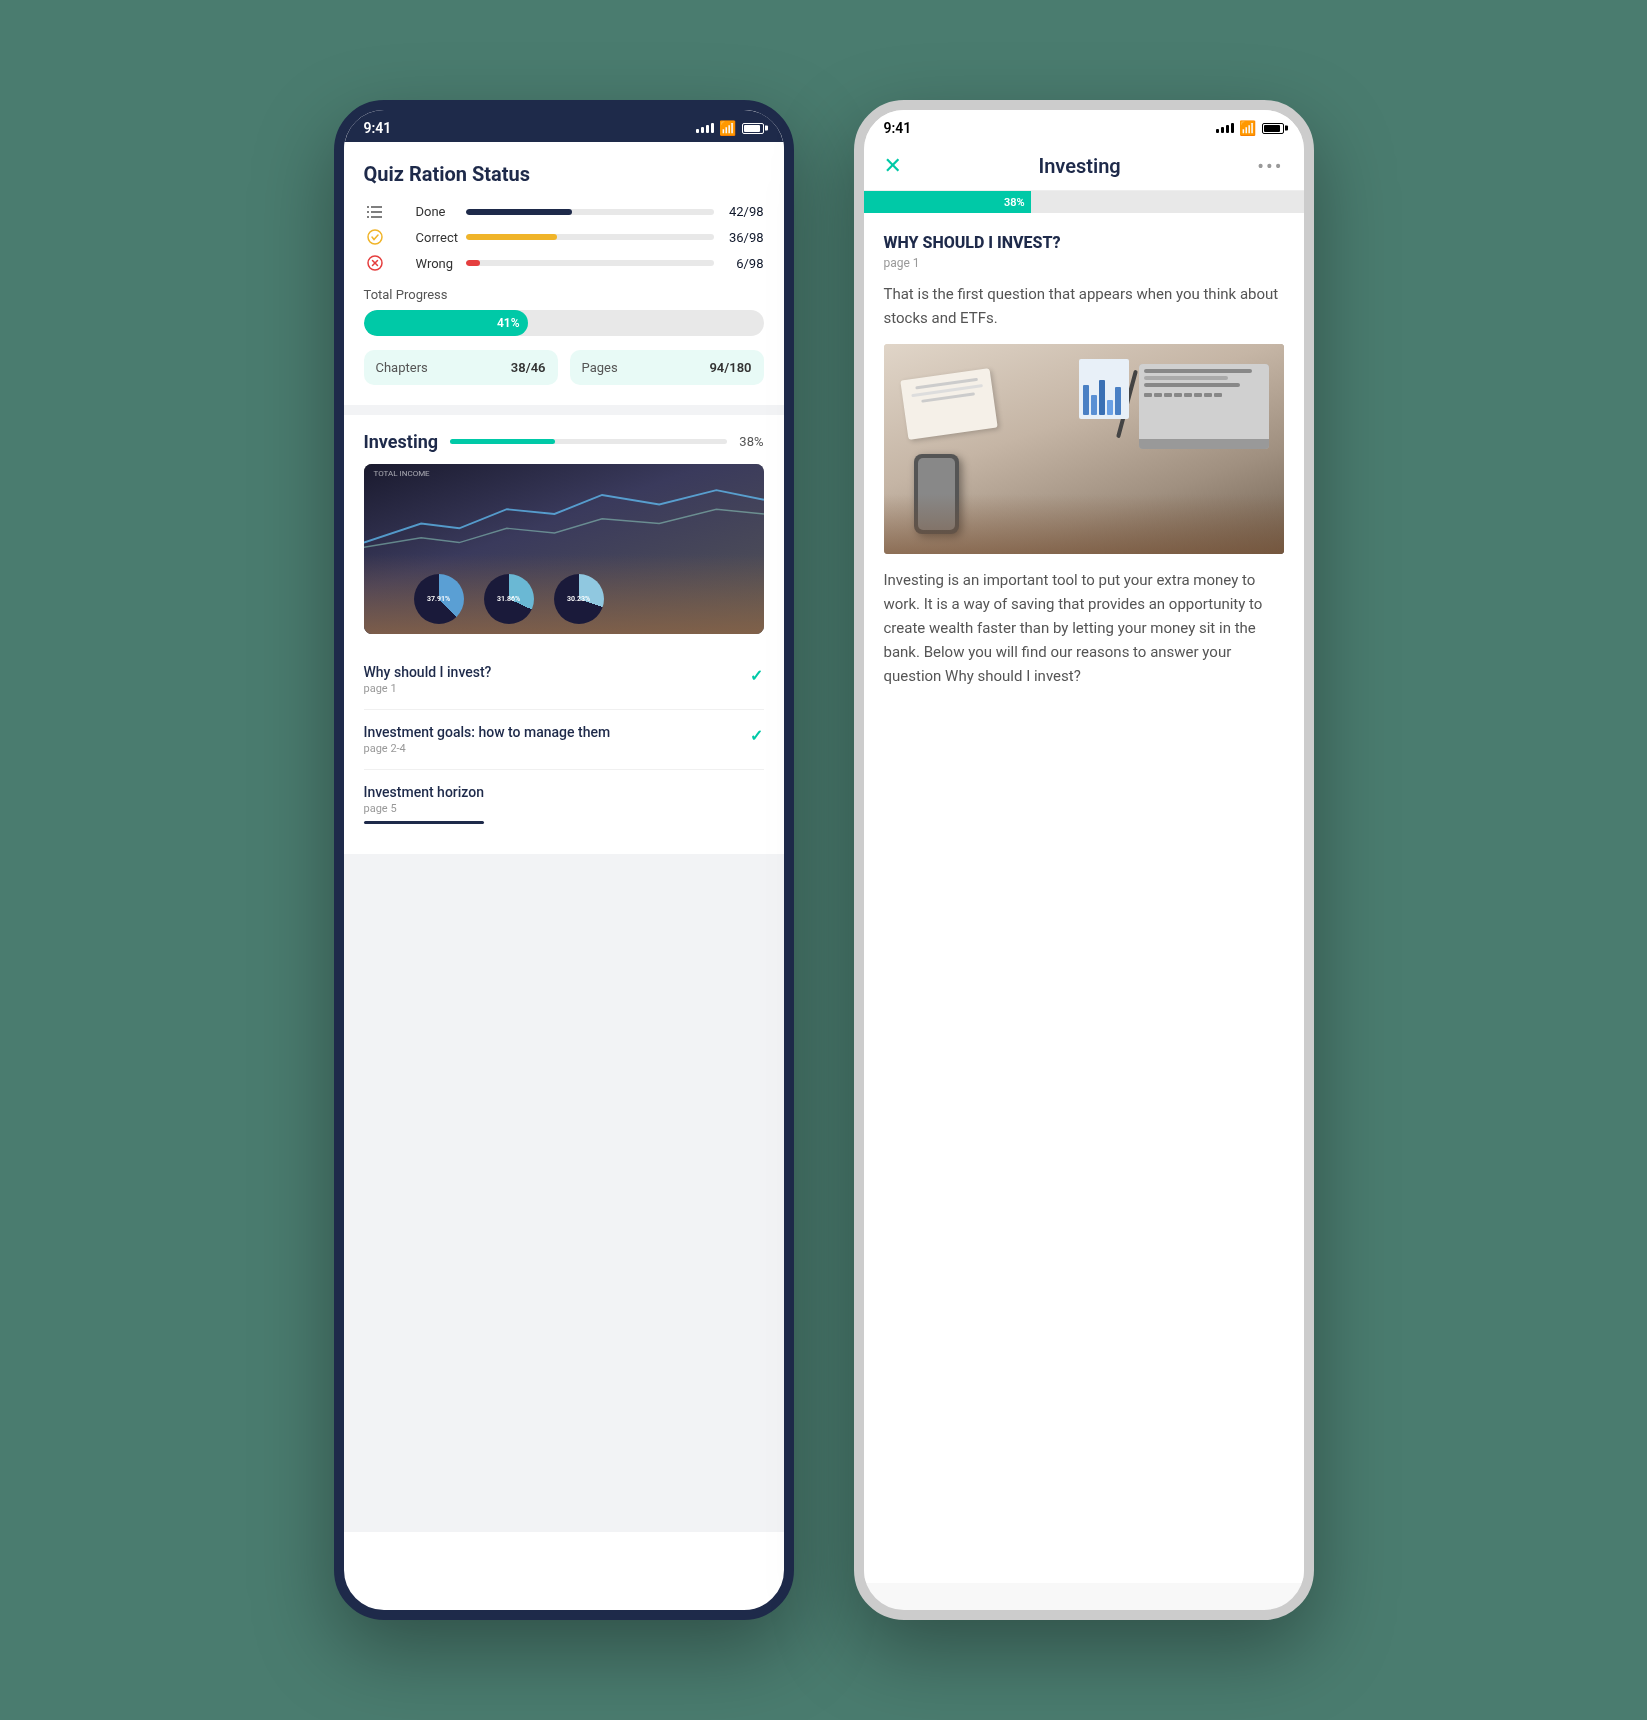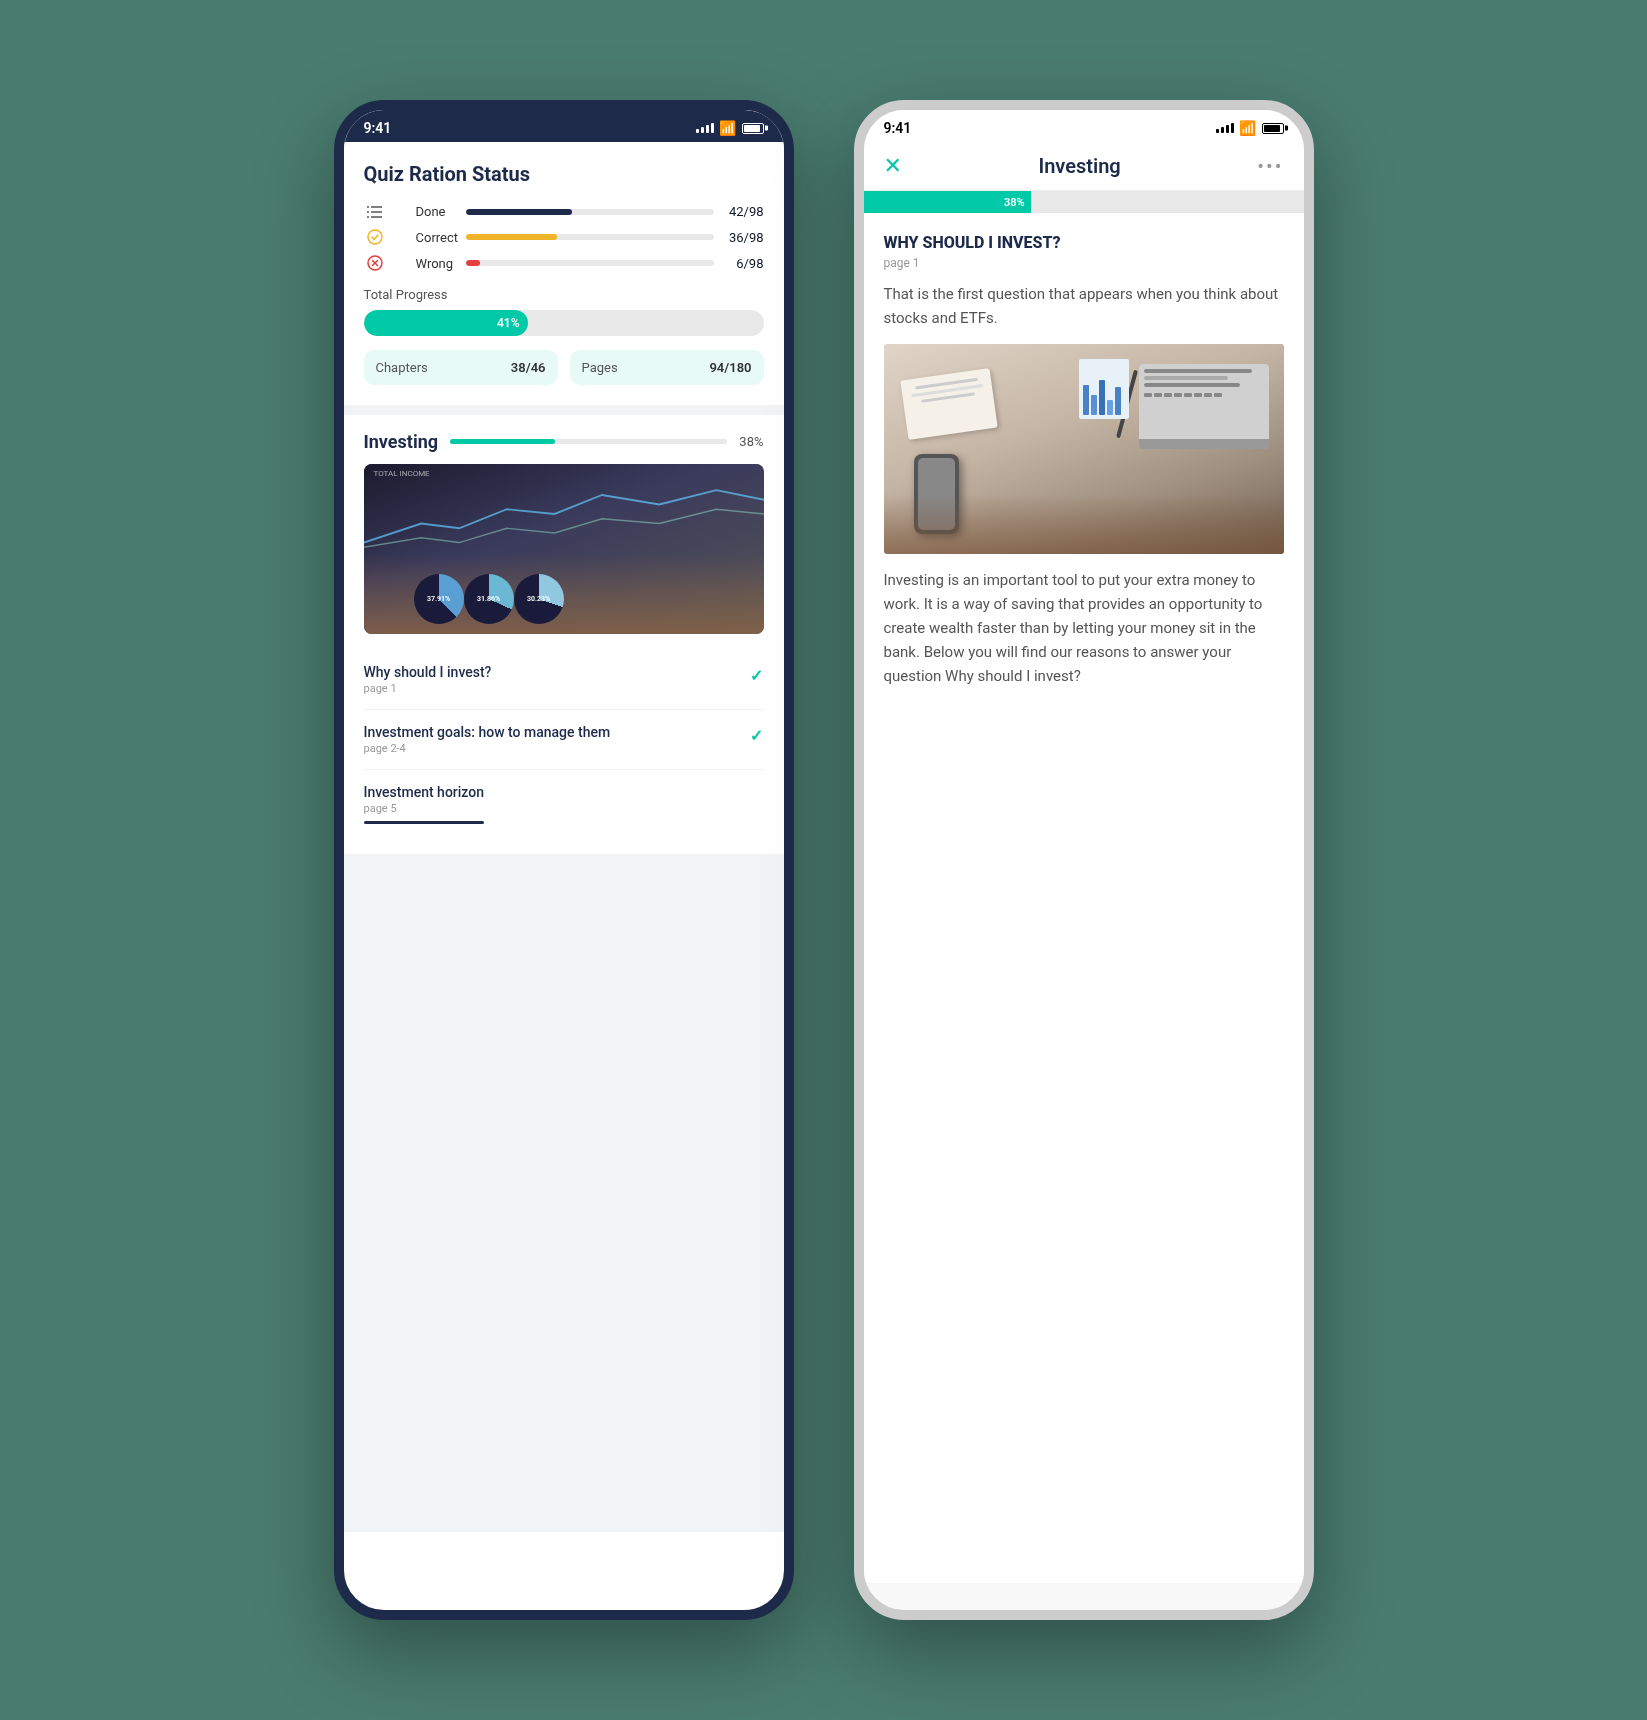--- a/index.html
+++ b/index.html
@@ -537,21 +537,21 @@
       <div class="investing-image">
         <div class="chart-sim">
 
           <svg class="chart-line-svg" height="80" viewBox="0 0 420 80">
             <polyline points="0,70 60,50 100,55 150,35 200,40 250,20 310,30 370,15 420,25" fill="none" stroke="rgba(100,200,255,0.7)" stroke-width="2"></polyline>
             <polyline points="0,75 60,65 100,70 150,55 200,60 250,45 310,50 370,35 420,40" fill="none" stroke="rgba(150,220,200,0.5)" stroke-width="1.5"></polyline>
           </svg>
 
           <div style="position:absolute; bottom:0; left:0; right:0; height:80px; background:linear-gradient(to top, rgba(139,100,70,0.8) 0%, transparent 100%);"></div>
 
-          <div style="position:absolute; bottom:10px; left:50px; display:flex; gap:0; align-items:flex-end;">
+          <div style="position:absolute; bottom:10px; left:50px; display:flex; gap:20px; align-items:flex-end;">
             <div style="width:50px; height:50px; border-radius:50%; background: conic-gradient(#5a9fd4 0% 37.91%, #1a1a3a 37.91% 100%); display:flex; align-items:center; justify-content:center;">
               <span style="font-size:7px; color:#fff; font-weight:600; text-align:center; line-height:1.2;">37.91%</span>
             </div>
             <div style="width:50px; height:50px; border-radius:50%; background: conic-gradient(#6ab8d4 0% 31.86%, #1a1a3a 31.86% 100%); display:flex; align-items:center; justify-content:center;">
               <span style="font-size:7px; color:#fff; font-weight:600; text-align:center; line-height:1.2;">31.86%</span>
             </div>
             <div style="width:50px; height:50px; border-radius:50%; background: conic-gradient(#90c8e0 0% 30.23%, #1a1a3a 30.23% 100%); display:flex; align-items:center; justify-content:center;">
               <span style="font-size:7px; color:#fff; font-weight:600; text-align:center; line-height:1.2;">30.23%</span>
             </div>
           </div>

